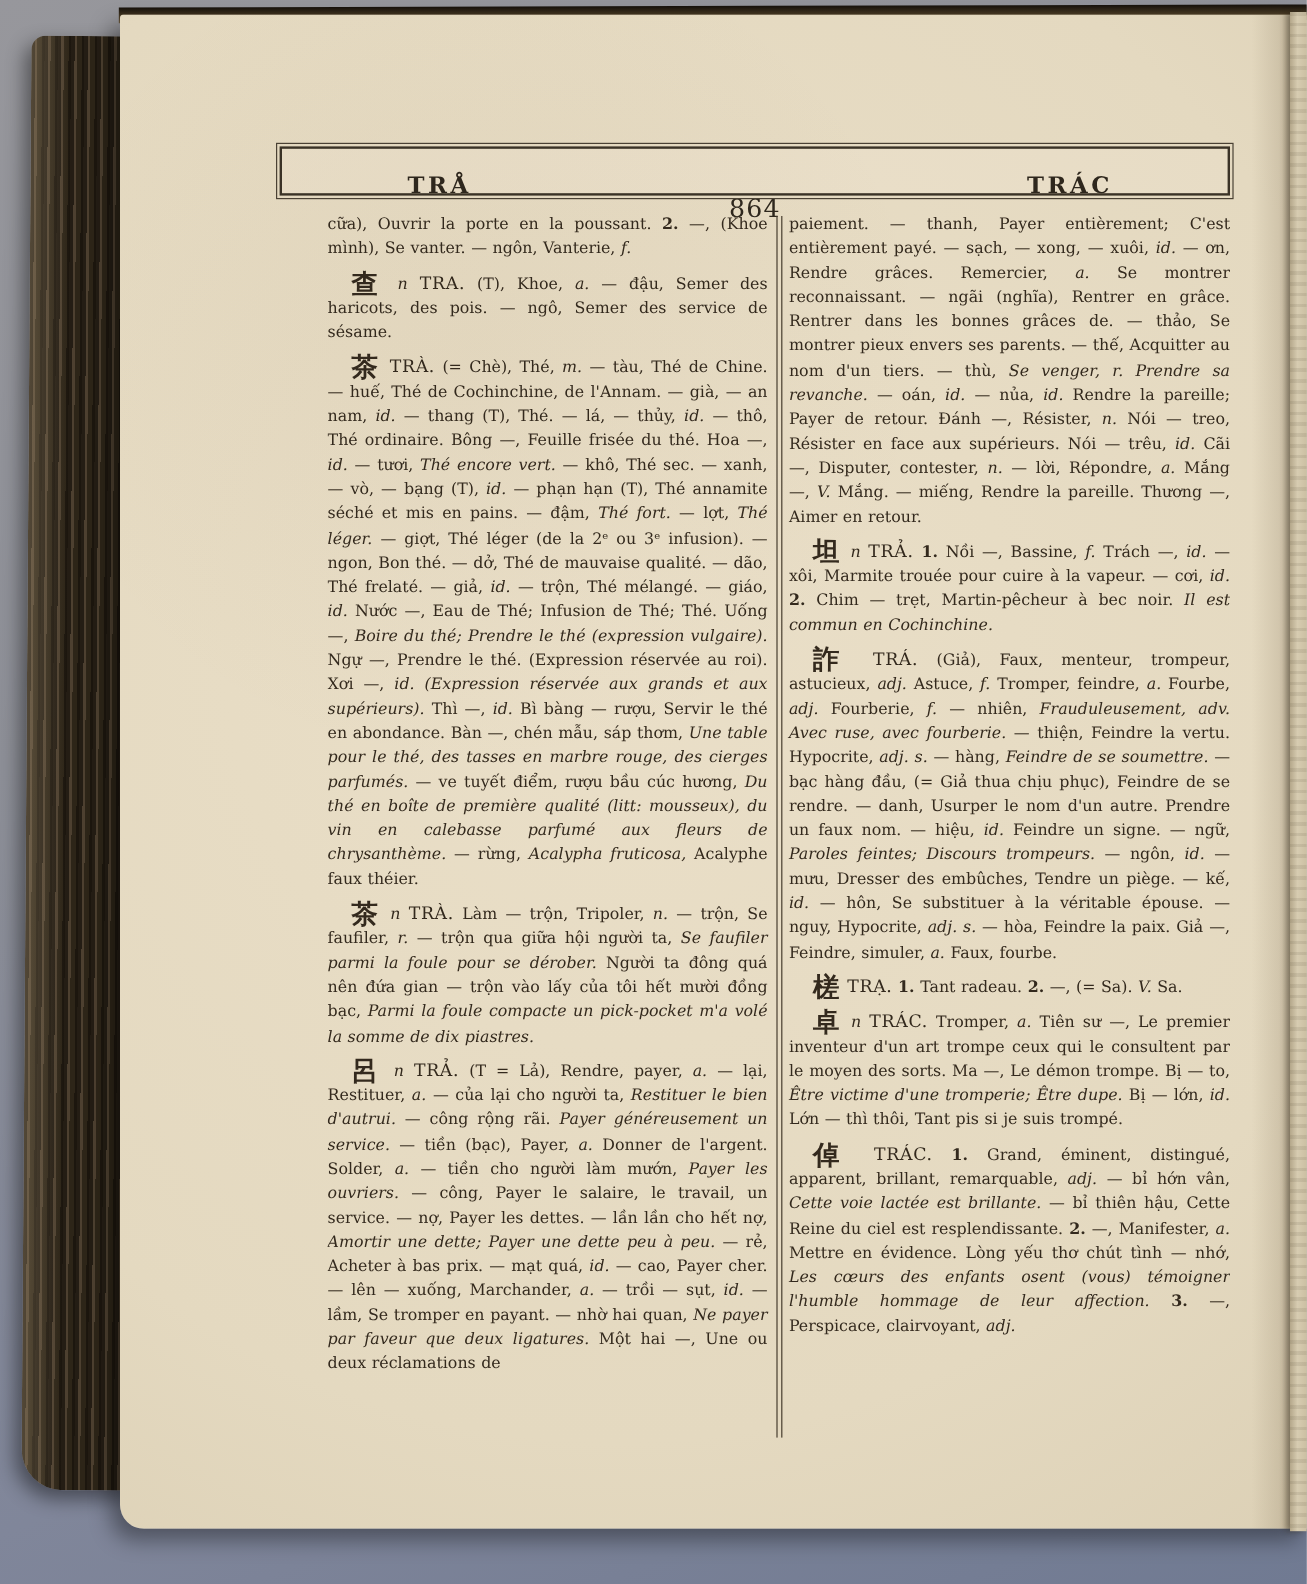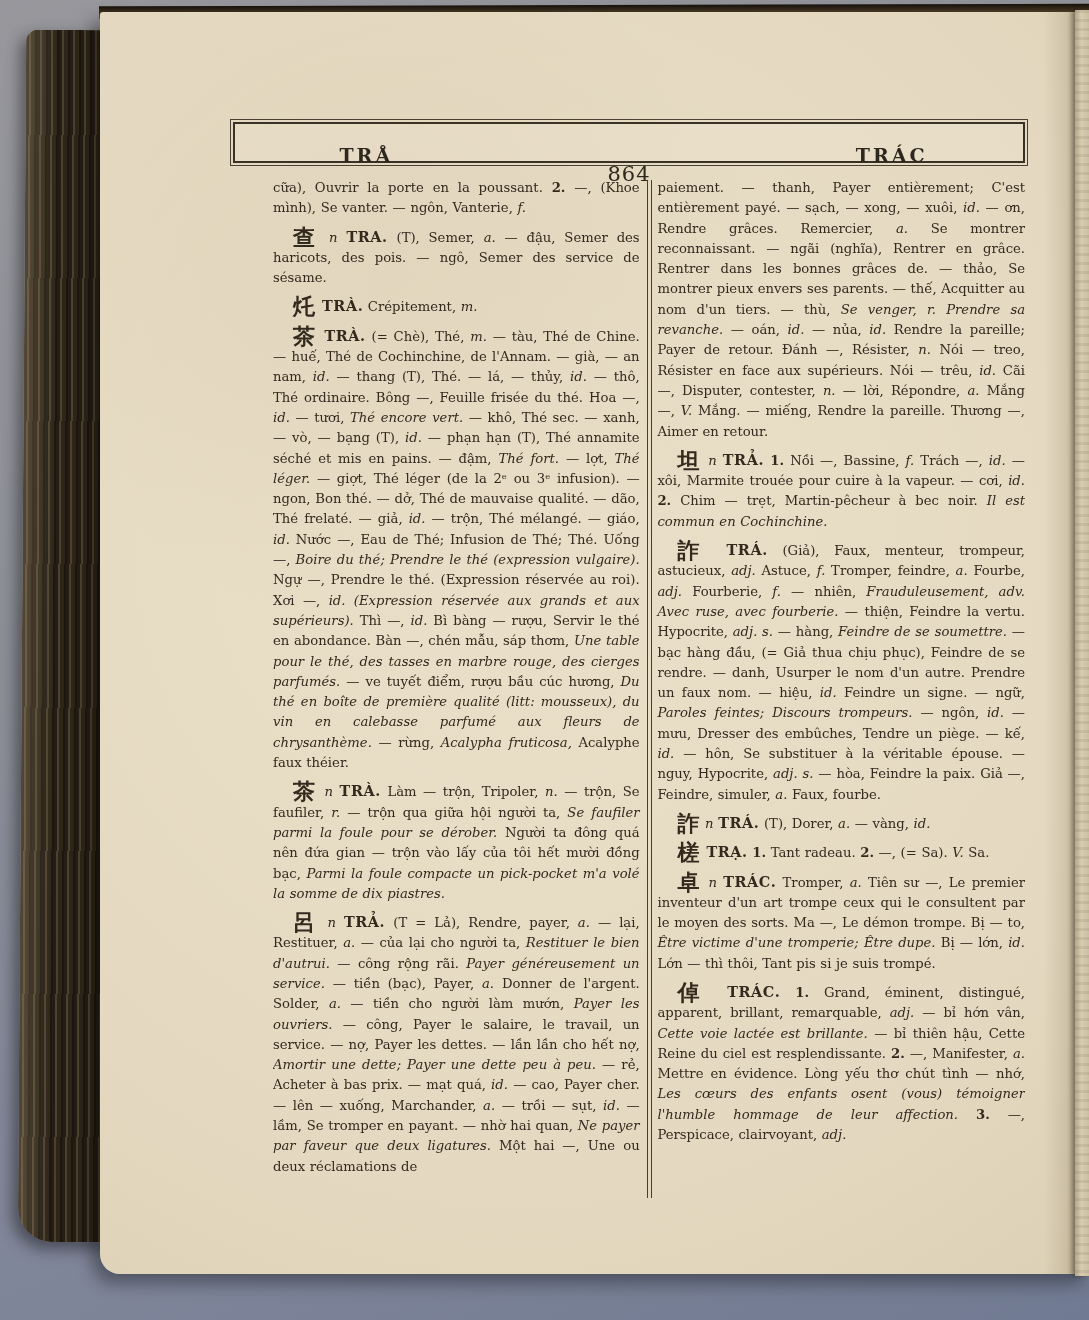--- a/index.html
+++ b/index.html
@@ -66,21 +66,21 @@
   .divider{
     width:4px;height:1018px;margin:2px 5px 0 7px;
     border-left:1px solid #483e2f;border-right:1px solid #483e2f;
   }
 
   p.entry{margin:0;text-align:justify;font-size:13.2px;line-height:20.3px;word-spacing:.4px;color:#33291d;}
   p.entry + p.entry{margin-top:8px;}
   p.entry.indent{text-indent:20px;}
   .s-i{font-style:italic;}
   .s-b{font-weight:bold;}
-  .s-hw{font-weight:bold;letter-spacing:.6px;font-size:14.4px;}
+  .s-hw{font-weight:normal;letter-spacing:.6px;font-size:14.4px;}
   .s-h{
     font-family:"DejaVu Sans", sans-serif;
     font-size:22px;font-weight:600;line-height:0;vertical-align:-3px;letter-spacing:1px;
   }
 </style>
 </head>
 <body>
 
 <div class="photo">
   <div class="stack"></div>
@@ -91,32 +91,30 @@
 
       <div class="header-box">
         <span class="rh-word">TRÅ</span>
         <span class="rh-num">864</span>
         <span class="rh-word">TRÁC</span>
       </div>
 
       <div class="col-wrap">
         <div class="col left" id="col-left">
             <p class="entry"><span class="s-r">cữa), Ouvrir la porte en la poussant. </span><span class="s-b">2.</span><span class="s-r"> —, (Khoe mình), Se vanter. — ngôn, Vanterie, </span><span class="s-i">f.</span></p>
-            <p class="entry indent"><span class="s-h">查</span><span class="s-i"> n </span><span class="s-hw">TRA.</span><span class="s-r"> (T), Semer, </span><span class="s-i">a.</span><span class="s-r"> — đậu, Semer des haricots, des pois. — ngô, Semer des service de sésame.</span></p>
-            <p class="entry indent"><span class="s-h">灹</span><span class="s-hw"> TRÀ.</span><span class="s-r"> Crépitement, </span><span class="s-i">m.</span></p>
+            <p class="entry indent"><span class="s-h">查</span><span class="s-i"> n </span><span class="s-hw">TRA.</span><span class="s-r"> (T), Khoe, </span><span class="s-i">a.</span><span class="s-r"> — đậu, Semer des haricots, des pois. — ngô, Semer des service de sésame.</span></p>
             <p class="entry indent"><span class="s-h">茶</span><span class="s-hw"> TRÀ.</span><span class="s-r"> (= Chè), Thé, </span><span class="s-i">m.</span><span class="s-r"> — tàu, Thé de Chine. — huế, Thé de Cochinchine, de l'Annam. — già, — an nam, </span><span class="s-i">id.</span><span class="s-r"> — thang (T), Thé. — lá, — thủy, </span><span class="s-i">id.</span><span class="s-r"> — thô, Thé ordinaire. Bông —, Feuille frisée du thé. Hoa —, </span><span class="s-i">id.</span><span class="s-r"> — tươi, </span><span class="s-i">Thé encore vert.</span><span class="s-r"> — khô, Thé sec. — xanh, — vò, — bạng (T), </span><span class="s-i">id.</span><span class="s-r"> — phạn hạn (T), Thé annamite séché et mis en pains. — đậm, </span><span class="s-i">Thé fort.</span><span class="s-r"> — lợt, </span><span class="s-i">Thé léger.</span><span class="s-r"> — giợt, Thé léger (de la 2ᵉ ou 3ᵉ infusion). — ngon, Bon thé. — dở, Thé de mauvaise qualité. — dão, Thé frelaté. — giả, </span><span class="s-i">id.</span><span class="s-r"> — trộn, Thé mélangé. — giáo, </span><span class="s-i">id.</span><span class="s-r"> Nước —, Eau de Thé; Infusion de Thé; Thé. Uống —, </span><span class="s-i">Boire du thé; Prendre le thé (expression vulgaire).</span><span class="s-r"> Ngự —, Prendre le thé. (Expression réservée au roi). Xơi —, </span><span class="s-i">id. (Expression réservée aux grands et aux supérieurs).</span><span class="s-r"> Thì —, </span><span class="s-i">id.</span><span class="s-r"> Bì bàng — rượu, Servir le thé en abondance. Bàn —, chén mẫu, sáp thơm, </span><span class="s-i">Une table pour le thé, des tasses en marbre rouge, des cierges parfumés.</span><span class="s-r"> — ve tuyết điểm, rượu bầu cúc hương, </span><span class="s-i">Du thé en boîte de première qualité (litt: mousseux), du vin en calebasse parfumé aux fleurs de chrysanthème.</span><span class="s-r"> — rừng, </span><span class="s-i">Acalypha fruticosa,</span><span class="s-r"> Acalyphe faux théier.</span></p>
             <p class="entry indent"><span class="s-h">茶</span><span class="s-i"> n </span><span class="s-hw">TRÀ.</span><span class="s-r"> Làm — trộn, Tripoler, </span><span class="s-i">n.</span><span class="s-r"> — trộn, Se faufiler, </span><span class="s-i">r.</span><span class="s-r"> — trộn qua giữa hội người ta, </span><span class="s-i">Se faufiler parmi la foule pour se dérober.</span><span class="s-r"> Người ta đông quá nên đứa gian — trộn vào lấy của tôi hết mười đồng bạc, </span><span class="s-i">Parmi la foule compacte un pick-pocket m'a volé la somme de dix piastres.</span></p>
             <p class="entry indent"><span class="s-h">呂</span><span class="s-i"> n </span><span class="s-hw">TRẢ.</span><span class="s-r"> (T = Lả), Rendre, payer, </span><span class="s-i">a.</span><span class="s-r"> — lại, Restituer, </span><span class="s-i">a.</span><span class="s-r"> — của lại cho người ta, </span><span class="s-i">Restituer le bien d'autrui.</span><span class="s-r"> — công rộng rãi. </span><span class="s-i">Payer généreusement un service.</span><span class="s-r"> — tiền (bạc), Payer, </span><span class="s-i">a.</span><span class="s-r"> Donner de l'argent. Solder, </span><span class="s-i">a.</span><span class="s-r"> — tiền cho người làm mướn, </span><span class="s-i">Payer les ouvriers.</span><span class="s-r"> — công, Payer le salaire, le travail, un service. — nợ, Payer les dettes. — lần lần cho hết nợ, </span><span class="s-i">Amortir une dette; Payer une dette peu à peu.</span><span class="s-r"> — rẻ, Acheter à bas prix. — mạt quá, </span><span class="s-i">id.</span><span class="s-r"> — cao, Payer cher. — lên — xuống, Marchander, </span><span class="s-i">a.</span><span class="s-r"> — trồi — sụt, </span><span class="s-i">id.</span><span class="s-r"> — lầm, Se tromper en payant. — nhờ hai quan, </span><span class="s-i">Ne payer par faveur que deux ligatures.</span><span class="s-r"> Một hai —, Une ou deux réclamations de</span></p>
           </div>
         <div class="divider"></div>
         <div class="col right" id="col-right">
             <p class="entry"><span class="s-r">paiement. — thanh, Payer entièrement; C'est entièrement payé. — sạch, — xong, — xuôi, </span><span class="s-i">id.</span><span class="s-r"> — ơn, Rendre grâces. Remercier, </span><span class="s-i">a.</span><span class="s-r"> Se montrer reconnaissant. — ngãi (nghĩa), Rentrer en grâce. Rentrer dans les bonnes grâces de. — thảo, Se montrer pieux envers ses parents. — thế, Acquitter au nom d'un tiers. — thù, </span><span class="s-i">Se venger, r. Prendre sa revanche.</span><span class="s-r"> — oán, </span><span class="s-i">id.</span><span class="s-r"> — nủa, </span><span class="s-i">id.</span><span class="s-r"> Rendre la pareille; Payer de retour. Đánh —, Résister, </span><span class="s-i">n.</span><span class="s-r"> Nói — treo, Résister en face aux supérieurs. Nói — trêu, </span><span class="s-i">id.</span><span class="s-r"> Cãi —, Disputer, contester, </span><span class="s-i">n.</span><span class="s-r"> — lời, Répondre, </span><span class="s-i">a.</span><span class="s-r"> Mắng —, </span><span class="s-i">V.</span><span class="s-r"> Mắng. — miếng, Rendre la pareille. Thương —, Aimer en retour.</span></p>
             <p class="entry indent"><span class="s-h">坦</span><span class="s-i"> n </span><span class="s-hw">TRẢ.</span><span class="s-r"> </span><span class="s-b">1.</span><span class="s-r"> Nồi —, Bassine, </span><span class="s-i">f.</span><span class="s-r"> Trách —, </span><span class="s-i">id.</span><span class="s-r"> — xôi, Marmite trouée pour cuire à la vapeur. — cơi, </span><span class="s-i">id.</span><span class="s-r"> </span><span class="s-b">2.</span><span class="s-r"> Chim — trẹt, Martin-pêcheur à bec noir. </span><span class="s-i">Il est commun en Cochinchine.</span></p>
             <p class="entry indent"><span class="s-h">詐</span><span class="s-hw"> TRÁ.</span><span class="s-r"> (Giả), Faux, menteur, trompeur, astucieux, </span><span class="s-i">adj.</span><span class="s-r"> Astuce, </span><span class="s-i">f.</span><span class="s-r"> Tromper, feindre, </span><span class="s-i">a.</span><span class="s-r"> Fourbe, </span><span class="s-i">adj.</span><span class="s-r"> Fourberie, </span><span class="s-i">f.</span><span class="s-r"> — nhiên, </span><span class="s-i">Frauduleusement, adv. Avec ruse, avec fourberie.</span><span class="s-r"> — thiện, Feindre la vertu. Hypocrite, </span><span class="s-i">adj. s.</span><span class="s-r"> — hàng, </span><span class="s-i">Feindre de se soumettre.</span><span class="s-r"> — bạc hàng đầu, (= Giả thua chịu phục), Feindre de se rendre. — danh, Usurper le nom d'un autre. Prendre un faux nom. — hiệu, </span><span class="s-i">id.</span><span class="s-r"> Feindre un signe. — ngữ, </span><span class="s-i">Paroles feintes; Discours trompeurs.</span><span class="s-r"> — ngôn, </span><span class="s-i">id.</span><span class="s-r"> — mưu, Dresser des embûches, Tendre un piège. — kế, </span><span class="s-i">id.</span><span class="s-r"> — hôn, Se substituer à la véritable épouse. — nguy, Hypocrite, </span><span class="s-i">adj. s.</span><span class="s-r"> — hòa, Feindre la paix. Giả —, Feindre, simuler, </span><span class="s-i">a.</span><span class="s-r"> Faux, fourbe.</span></p>
-            <p class="entry indent"><span class="s-h">詐</span><span class="s-i"> n </span><span class="s-hw">TRÁ.</span><span class="s-r"> (T), Dorer, </span><span class="s-i">a.</span><span class="s-r"> — vàng, </span><span class="s-i">id.</span></p>
             <p class="entry indent"><span class="s-h">槎</span><span class="s-hw"> TRẠ.</span><span class="s-r"> </span><span class="s-b">1.</span><span class="s-r"> Tant radeau. </span><span class="s-b">2.</span><span class="s-r"> —, (= Sa). </span><span class="s-i">V.</span><span class="s-r"> Sa.</span></p>
             <p class="entry indent"><span class="s-h">卓</span><span class="s-i"> n </span><span class="s-hw">TRÁC.</span><span class="s-r"> Tromper, </span><span class="s-i">a.</span><span class="s-r"> Tiên sư —, Le premier inventeur d'un art trompe ceux qui le consultent par le moyen des sorts. Ma —, Le démon trompe. Bị — to, </span><span class="s-i">Être victime d'une tromperie; Être dupe.</span><span class="s-r"> Bị — lớn, </span><span class="s-i">id.</span><span class="s-r"> Lớn — thì thôi, Tant pis si je suis trompé.</span></p>
             <p class="entry indent"><span class="s-h">倬</span><span class="s-hw"> TRÁC.</span><span class="s-r"> </span><span class="s-b">1.</span><span class="s-r"> Grand, éminent, distingué, apparent, brillant, remarquable, </span><span class="s-i">adj.</span><span class="s-r"> — bỉ hớn vân, </span><span class="s-i">Cette voie lactée est brillante.</span><span class="s-r"> — bỉ thiên hậu, Cette Reine du ciel est resplendissante. </span><span class="s-b">2.</span><span class="s-r"> —, Manifester, </span><span class="s-i">a.</span><span class="s-r"> Mettre en évidence. Lòng yếu thơ chút tình — nhớ, </span><span class="s-i">Les cœurs des enfants osent (vous) témoigner l'humble hommage de leur affection.</span><span class="s-r"> </span><span class="s-b">3.</span><span class="s-r"> —, Perspicace, clairvoyant, </span><span class="s-i">adj.</span></p>
           </div>
       </div>
 
     </div>
   </div>
 
   <div class="facing"></div>

